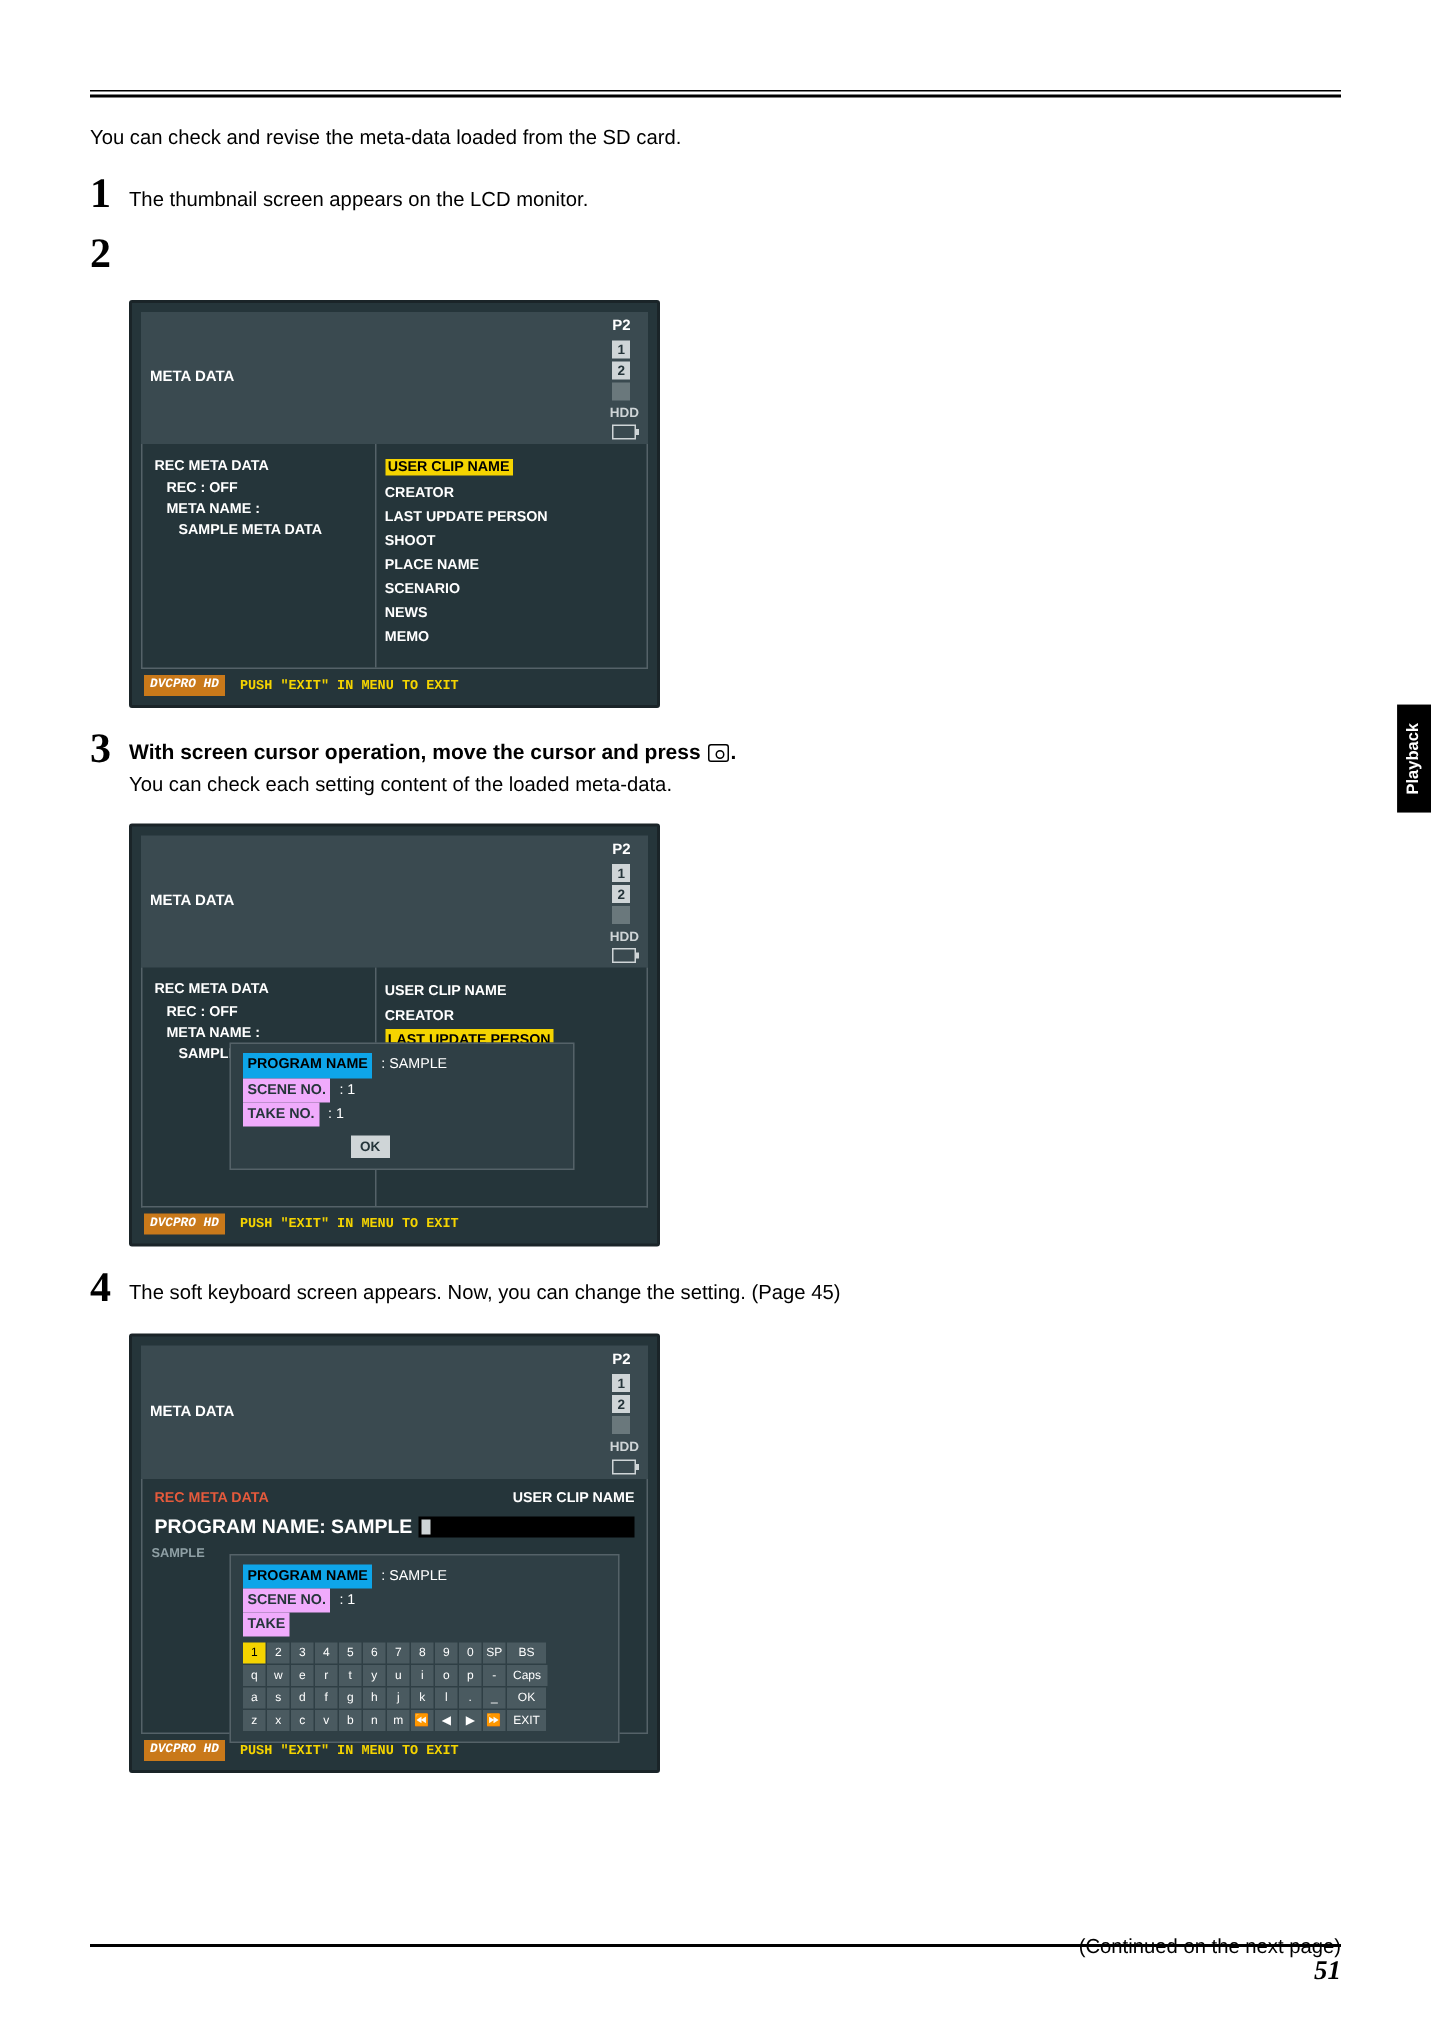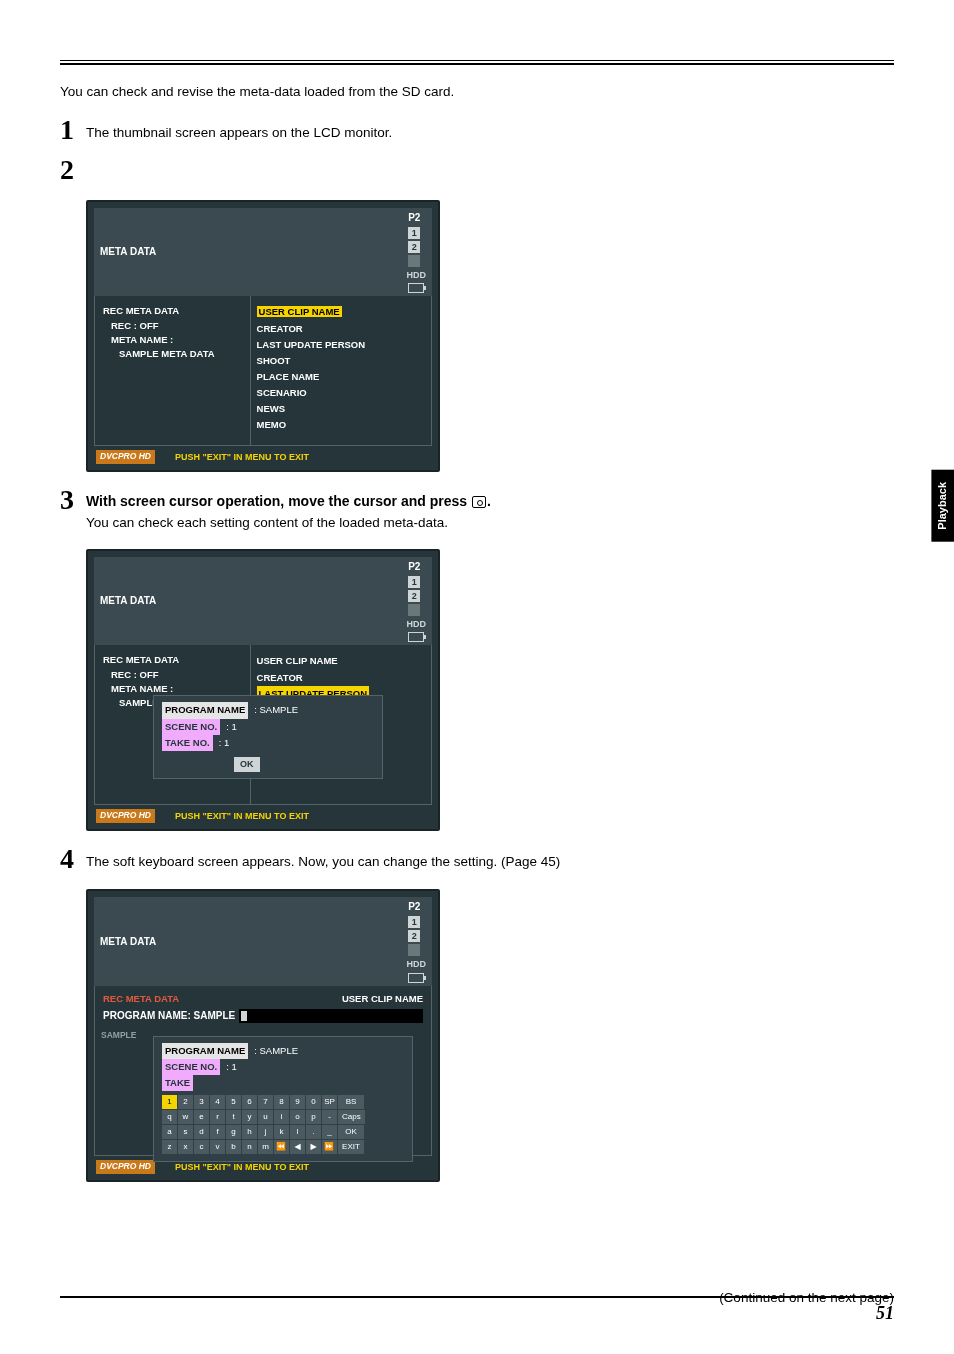--- a/index.html
+++ b/index.html
@@ -137,24 +137,25 @@
     border-left: 1px solid #556268;
   }
   .hl-yellow {
     background: #f5d400;
     color: #000;
     padding: 0 2px;
   }
   .lcd-footer {
     display: flex;
     align-items: center;
-    gap: 20px;
+    gap: 10px;
     padding: 4px 2px 0 2px;
     font-size: 9px;
     font-weight: bold;
+    font-family: Liberation Mono, monospace;
   }
   .dvcpro-badge {
     background: #c9791a;
     color: #fff;
     padding: 1px 4px;
     font-size: 8.5px;
     font-style: italic;
     font-weight: bold;
   }
   .footer-txt { color: #f5d400; }
@@ -173,21 +174,21 @@
   }
   .ov-panel .row { display:flex; }
   .ov-label {
     background: #f0abfc;
     color: #25353a;
     padding: 0 3px;
     margin-right: 6px;
     font-weight: bold;
   }
   .ov-hl {
-    background: #e5e5e5;
+    background: #0ea5e9;
     color: #000;
     padding: 0 3px;
     margin-right: 6px;
     font-weight: bold;
   }
   .ok-btn {
     background: #cfd5d7;
     color: #25353a;
     padding: 0 6px;
     font-weight: bold;
@@ -262,21 +263,21 @@
   .top-thin {
     height: 1px;
     background: #000;
     margin-bottom: 2px;
   }
 
   .lcd-text-input-row {
     display:flex;
     align-items:center;
     font-weight:bold;
-    font-size:10px;
+    font-size:13px;
     margin: 4px 0 2px 0;
   }
   .text-box {
     flex:1;
     background:#000;
     height:14px;
     margin-left:4px;
     position:relative;
   }
   .cursor {

